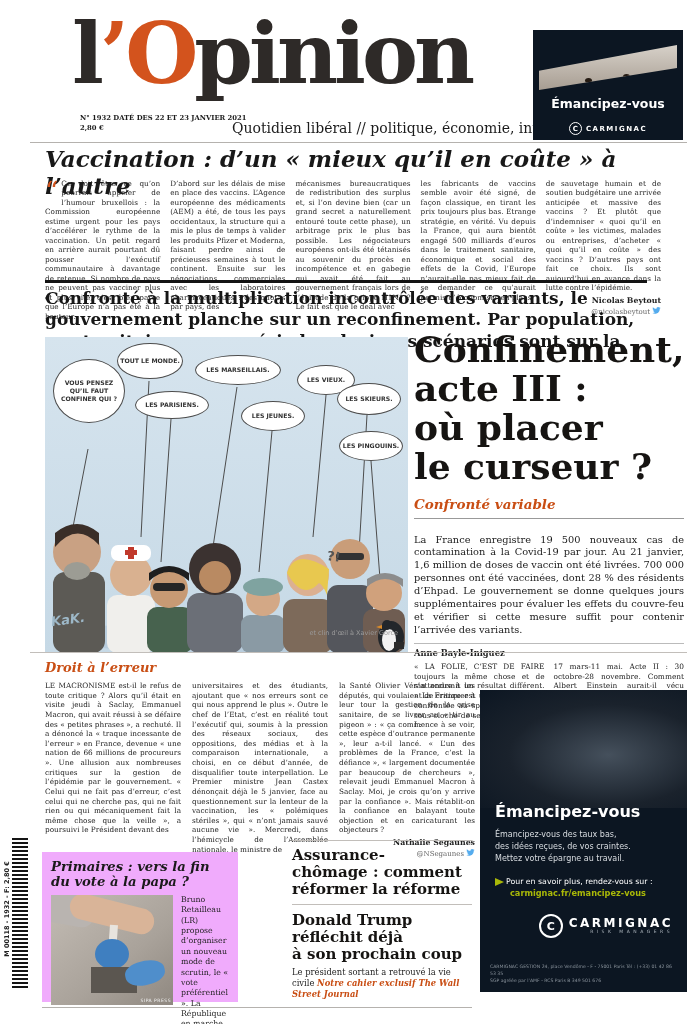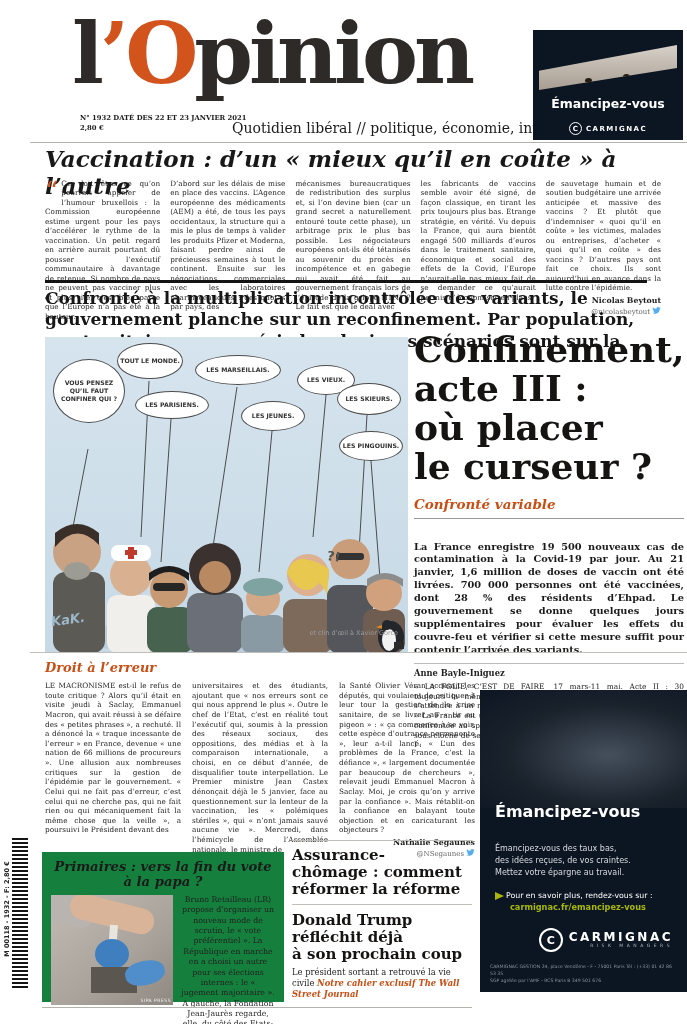--- a/index.html
+++ b/index.html
@@ -42,37 +42,37 @@
   .kak{position:absolute;left:6px;bottom:26px;font-style:italic;font-weight:bold;font-size:13px;color:#9db8c8;
       font-family:"DejaVu Sans",sans-serif;transform:rotate(-8deg);}
   .cart-cap{position:absolute;right:10px;bottom:16px;font-size:6.5px;color:#9a9a9a;font-family:"DejaVu Sans",sans-serif;}
   .cart-mark{position:absolute;right:4px;bottom:4px;width:10px;height:7px;background:#2b2b2b;}
   .interro{position:absolute;left:282px;top:212px;font-family:"DejaVu Sans",sans-serif;font-weight:bold;
       font-size:13px;color:#555;transform:rotate(8deg);}
   
   .conf{left:414px;top:330px;width:270px;}
   .conf h1{margin:0;font-size:36px;line-height:1.08;font-weight:bold;color:#161412;white-space:pre-line;}
   .kicker{color:#c94e14;font-weight:bold;font-style:italic;font-size:13.5px;margin-top:10px;}
-  .conf .lede{margin-top:6px;border-top:1px solid #999;padding-top:22px;font-size:9.8px;font-weight:bold;
+  .conf .lede{margin-top:6px;border-top:1px solid #999;padding-top:15px;font-size:9.8px;font-weight:normal;
       line-height:1.32;text-align:justify;color:#1b1b1b;}
   .conf .author{margin-top:6px;border-top:1px solid #bbb;padding-top:4px;font-size:8.3px;font-weight:bold;}
   .conf .cols{display:flex;gap:9px;margin-top:4px;}
   .conf .cols .col{flex:1;font-size:7.4px;line-height:1.32;text-align:justify;}
   .pages-line{text-align:right;margin-top:2px;color:#c94e14;}
   .pages-line .dots{font-size:6px;letter-spacing:1px;}
   .pages-line .pg{font-style:italic;font-weight:bold;font-size:9px;}
   .section-rule{left:30px;top:652px;width:657px;height:1px;background:#c2beba;}
   
   .macron{left:45px;top:658px;width:430px;}
   .macron h2{margin:0;font-size:21.5px;font-weight:bold;color:#161412;}
   .macron .kicker{margin-top:2px;font-size:13px;}
   .macron .cols{display:flex;gap:11px;margin-top:6px;}
   .macron .cols .col{flex:1;font-size:7.3px;line-height:1.32;text-align:justify;}
   
-  .prim{left:42px;top:852px;width:242px;height:150px;background:#15803d;box-sizing:border-box;padding:7px 9px;text-align:center;}
+  .prim{left:42px;top:852px;width:196px;height:150px;background:#f0abfc;box-sizing:border-box;padding:7px 9px;}
   .prim h3{margin:0;font-size:13.2px;font-style:italic;font-weight:bold;color:#1a1a1a;}
   .prim .row{display:flex;gap:8px;margin-top:6px;}
   .photo{position:relative;width:122px;height:110px;background:linear-gradient(140deg,#c3bcb4,#a9a29a 60%,#8f8880);overflow:hidden;}
   .arm{position:absolute;left:18px;top:6px;width:86px;height:26px;border-radius:13px;background:#d9b498;transform:rotate(14deg);}
   .sleeve{position:absolute;left:-8px;top:-4px;width:52px;height:34px;border-radius:12px;background:#b9b4b0;transform:rotate(10deg);}
   .glove1{position:absolute;left:44px;top:44px;width:34px;height:30px;border-radius:50%;background:#3f7fc0;}
   .glove2{position:absolute;left:74px;top:66px;width:40px;height:24px;border-radius:45%;background:#4f8ecb;transform:rotate(-12deg);}
   .slot{position:absolute;left:40px;top:72px;width:46px;height:26px;background:#5b5650;}
   .ballot{position:absolute;left:58px;top:30px;width:8px;height:28px;background:#e8e4de;transform:rotate(4deg);}
   .credit{position:absolute;right:2px;bottom:2px;font-family:"DejaVu Sans",sans-serif;font-size:4.5px;color:#f2f2f2;letter-spacing:.5px;}
@@ -84,21 +84,21 @@
   .briefs .body{margin-top:4px;font-size:8.4px;line-height:1.3;color:#1f1f1f;}
   .briefs .body .hl{color:#c94e14;font-weight:bold;font-style:italic;}
   .briefs .body .pg{color:#c94e14;font-style:italic;}
   .briefs .sep{height:1px;background:#c2beba;margin:7px 0;}
   
   .ad{left:480px;top:690px;width:207px;height:302px;background:#0c1622;color:#fff;cursor:pointer;}
   .ad .photo-top{position:absolute;left:0;top:0;right:0;height:118px;
       background:radial-gradient(ellipse at 62% 55%,#45505c 0%,#1a222c 55%,#0c1622 100%);}
   .ad .inner{position:absolute;left:15px;right:12px;top:112px;}
   .ad h4{margin:0;font-family:"DejaVu Sans","Liberation Sans",sans-serif;font-size:16px;font-weight:bold;}
-  .ad .body{margin-top:22px;font-family:"DejaVu Sans",sans-serif;font-size:8px;line-height:1.5;color:#d9dde1;white-space:pre-line;}
+  .ad .body{margin-top:8px;font-family:"DejaVu Sans",sans-serif;font-size:8px;line-height:1.5;color:#d9dde1;white-space:pre-line;}
   .ad .cta-row{margin-top:12px;display:flex;align-items:flex-start;gap:2px;font-family:"DejaVu Sans",sans-serif;font-size:7.8px;}
   .arrow{width:0;height:0;border-top:4px solid transparent;border-bottom:4px solid transparent;border-left:9px solid #a9b808;margin-top:1px;}
   .ad .link{margin:2px 0 0 15px;font-family:"DejaVu Sans",sans-serif;font-size:8.2px;font-weight:bold;color:#a9b808;}
   .ad .brandrow{margin-top:16px;display:flex;justify-content:flex-end;align-items:center;gap:6px;padding-right:2px;}
   .ad .cring{width:20px;height:20px;border-width:2px;font-size:11px;}
   .ad .brandtxt{line-height:1.1;}
   .ad .brand{font-family:"DejaVu Sans",sans-serif;font-size:12px;font-weight:bold;letter-spacing:2.5px;}
   .ad .brand-sub{font-family:"DejaVu Sans",sans-serif;font-size:4.5px;letter-spacing:3.5px;color:#aab2ba;text-align:right;}
   .ad .legal{position:absolute;left:10px;right:8px;bottom:7px;font-family:"DejaVu Sans",sans-serif;
       font-size:4.6px;line-height:1.5;color:#8a939c;white-space:pre-line;}

